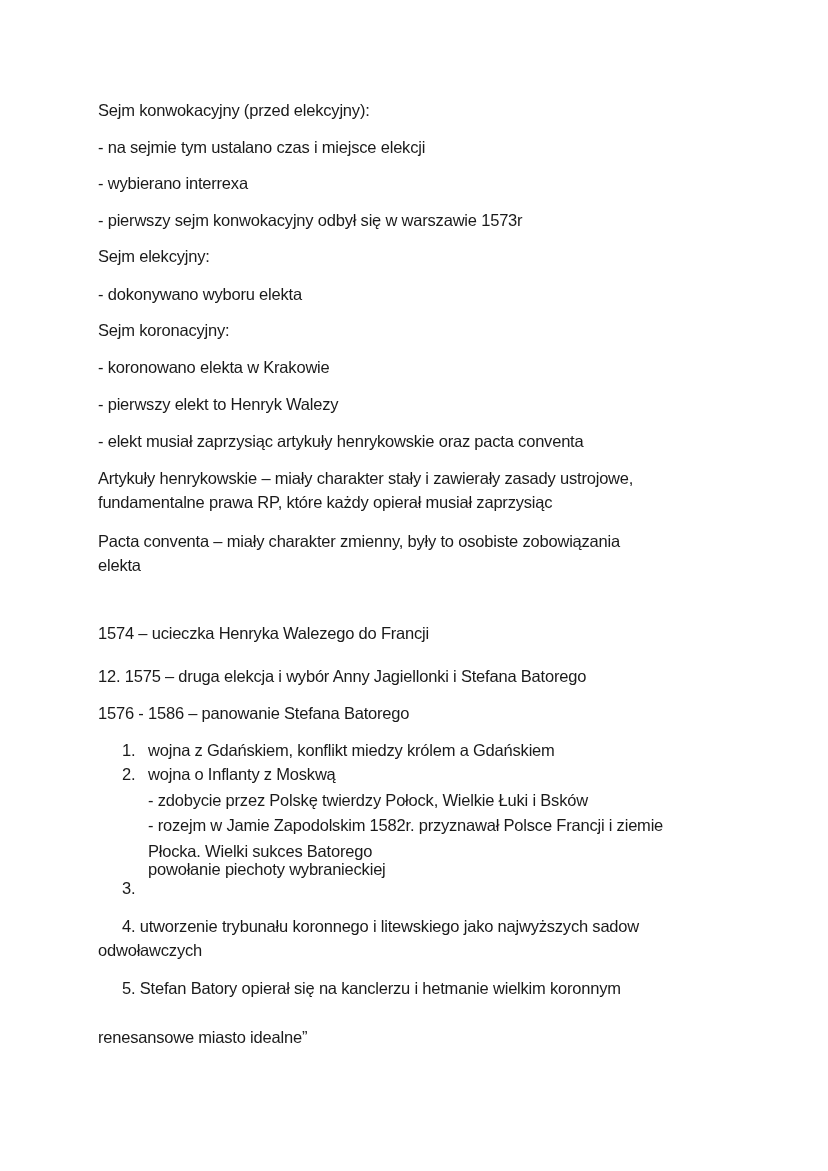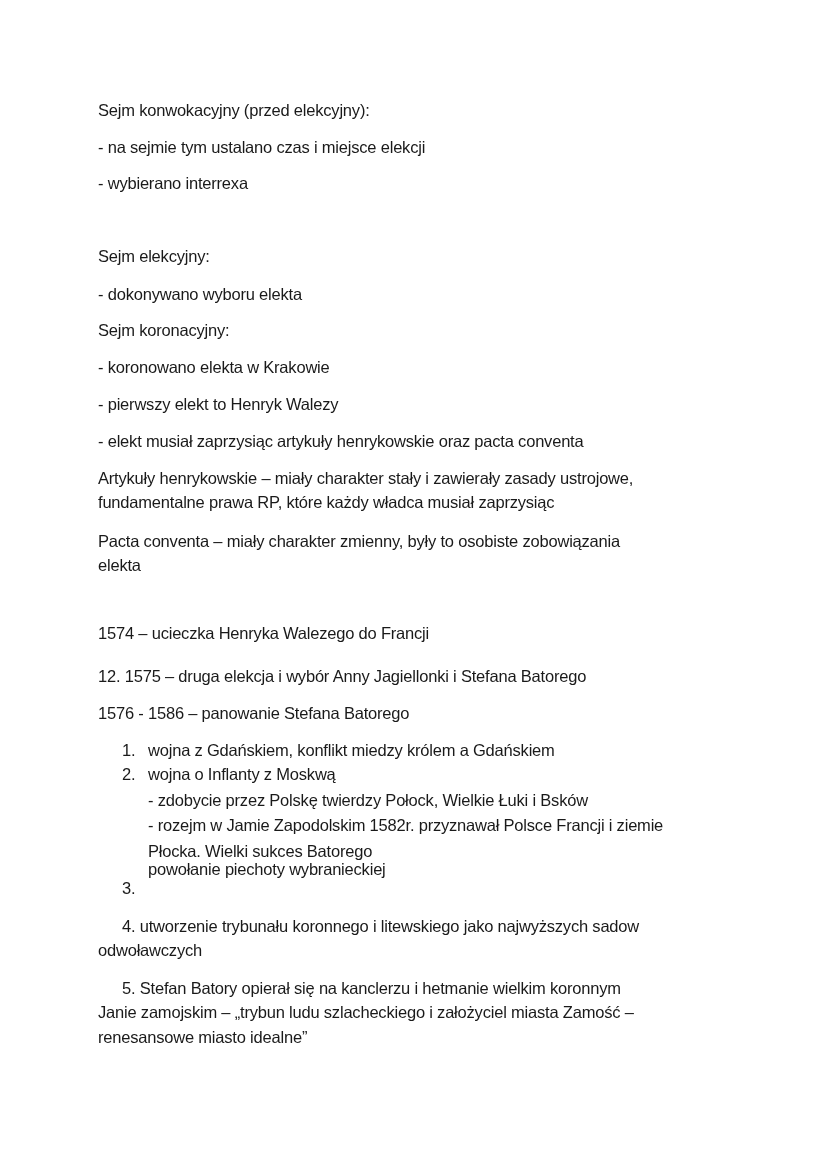--- a/index.html
+++ b/index.html
@@ -12,31 +12,32 @@
   .x148 { left: 148px; }
 </style>
 </head>
 <body>
 
 <div class="page">
 
   <div class="line x98" style="top:98px">Sejm konwokacyjny (przed elekcyjny):</div>
   <div class="line x98" style="top:135px">-  na sejmie tym ustalano czas i miejsce elekcji</div>
   <div class="line x98" style="top:171px">-  wybierano interrexa</div>
+  <div class="line x98" style="top:208px">-  pierwszy sejm konwokacyjny odbył się w warszawie 1573r</div>
 
   <div class="line x98" style="top:244px">Sejm elekcyjny:</div>
   <div class="line x98" style="top:282px">-  dokonywano wyboru elekta</div>
 
   <div class="line x98" style="top:318px">Sejm koronacyjny:</div>
   <div class="line x98" style="top:355px">-  koronowano elekta w Krakowie</div>
   <div class="line x98" style="top:392px">-  pierwszy elekt to Henryk Walezy</div>
   <div class="line x98" style="top:429px">- elekt musiał zaprzysiąc artykuły henrykowskie oraz pacta conventa</div>
 
   <div class="line x98" style="top:466px">Artykuły henrykowskie – miały charakter stały i zawierały zasady ustrojowe,</div>
-  <div class="line x98" style="top:490px">fundamentalne prawa RP, które każdy władca musiał zaprzysiąc</div>
+  <div class="line x98" style="top:490px">fundamentalne prawa RP, które każdy opierał musiał zaprzysiąc</div>
   <div class="line x98" style="top:529px">Pacta conventa – miały charakter zmienny, były to osobiste zobowiązania</div>
   <div class="line x98" style="top:553px">elekta</div>
 
   <div class="line x98" style="top:621px">1574 – ucieczka Henryka Walezego do Francji</div>
   <div class="line x98" style="top:664px">12. 1575 – druga elekcja i wybór Anny Jagiellonki i Stefana Batorego</div>
   <div class="line x98" style="top:701px">1576 - 1586 – panowanie Stefana Batorego</div>
 
   <div class="line x122" style="top:738px">1.</div>
   <div class="line x148" style="top:738px">wojna z Gdańskiem, konflikt miedzy królem a Gdańskiem</div>
 
@@ -46,16 +47,15 @@
   <div class="line x148" style="top:813px">-  rozejm w Jamie Zapodolskim 1582r. przyznawał Polsce Francji i ziemie</div>
   <div class="line x148" style="top:839px">Płocka. Wielki sukces Batorego</div>
 
   <div class="line x122" style="top:876px">3.</div>
   <div class="line x148" style="top:857px">powołanie piechoty wybranieckiej</div>
 
   <div class="line x122" style="top:914px">4.  utworzenie trybunału koronnego i litewskiego jako najwyższych sadow</div>
   <div class="line x98" style="top:938px">odwoławczych</div>
 
   <div class="line x122" style="top:976px">5.  Stefan Batory opierał się na kanclerzu i hetmanie wielkim koronnym</div>
-  <div class="line x98" style="top:1000px">Janie zamojskim – „trybun ludu szlacheckiego i  założyciel miasta Zamość –</div>
   <div class="line x98" style="top:1025px">renesansowe miasto idealne”</div>
 
 </div>
 
 </body></html>

